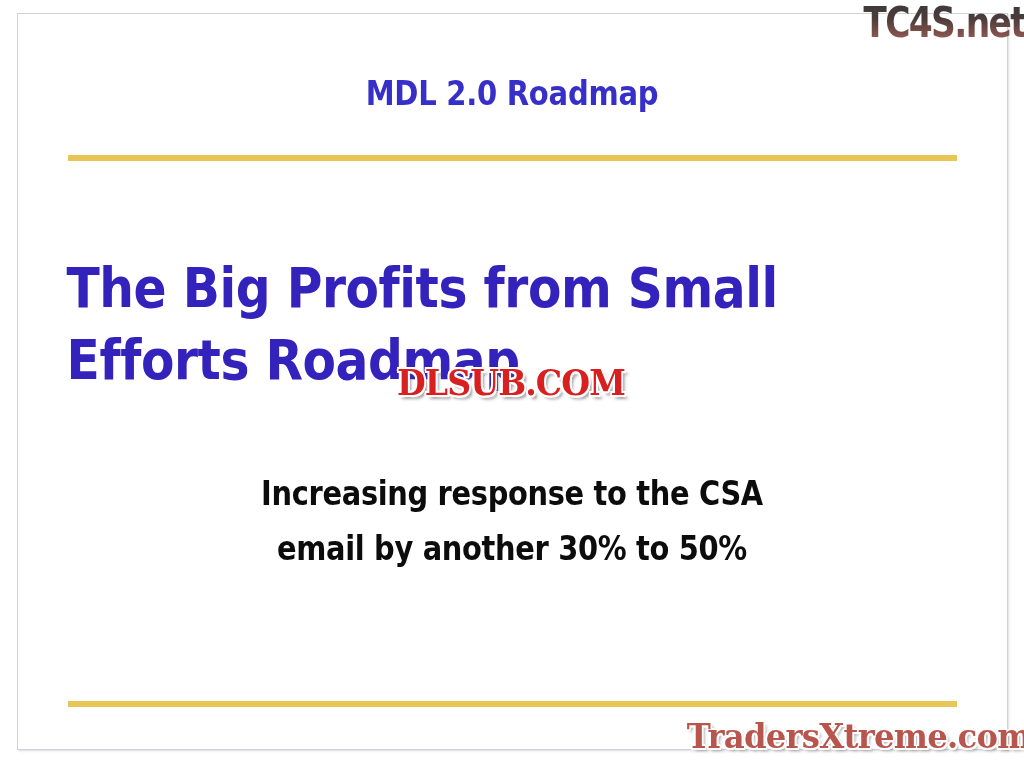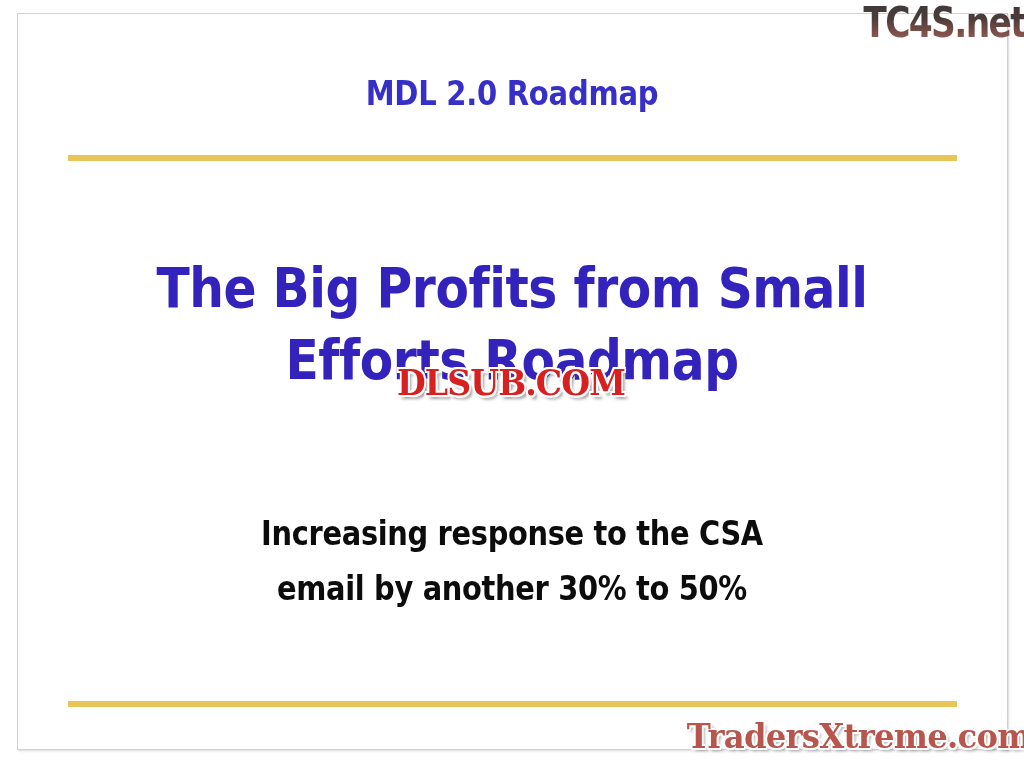--- a/index.html
+++ b/index.html
@@ -52,42 +52,41 @@
     background:#e7c557;
   }
   .rule.top    { top:155px; }
   .rule.bottom { top:701px; }
 
   
   #main-title {
     position:absolute;
     left:0; top:252px;
     width:1024px;
-    text-align:center;
+    text-align:left;
   }
   #main-title .line {
     display:block;
     font-family:"DejaVu Sans", sans-serif;
     font-weight:bold;
     font-size:56px;
     line-height:72px;
     letter-spacing:-0.5px;
     color:#3322bb;
     transform:scaleX(.87);
     transform-origin:center;
     white-space:nowrap;
   }
 
   
   #subtitle {
     position:absolute;
     left:0; top:466px;
     width:1024px;
     text-align:center;
-    margin-top:40px;
   }
   #subtitle .line {
     display:block;
     font-family:"DejaVu Sans", sans-serif;
     font-weight:bold;
     font-size:34px;
     line-height:55px;
     letter-spacing:-0.4px;
     color:#0c0c0c;
     transform:scaleX(.85);

